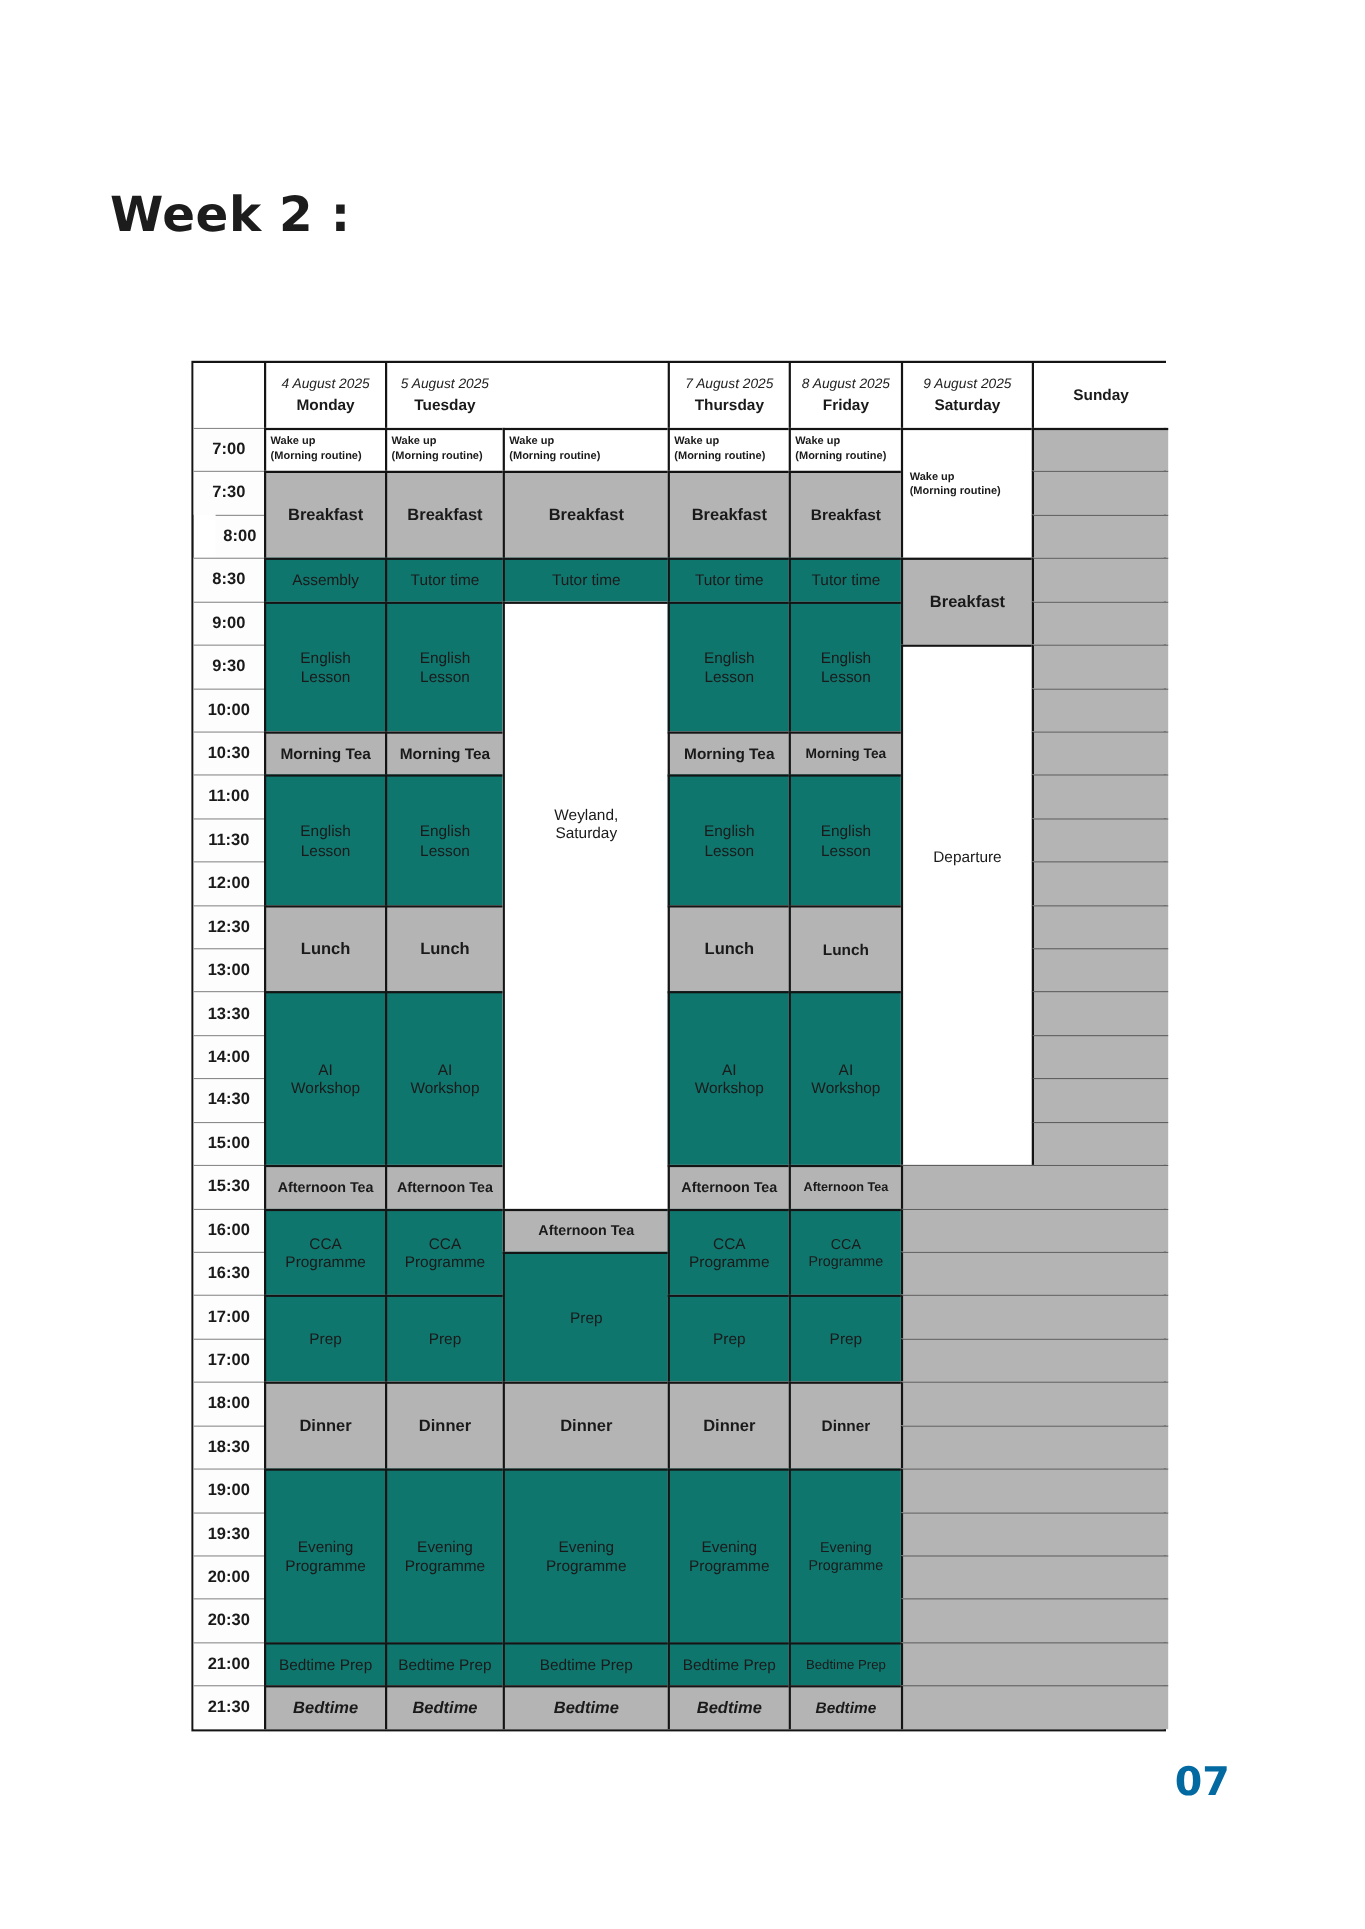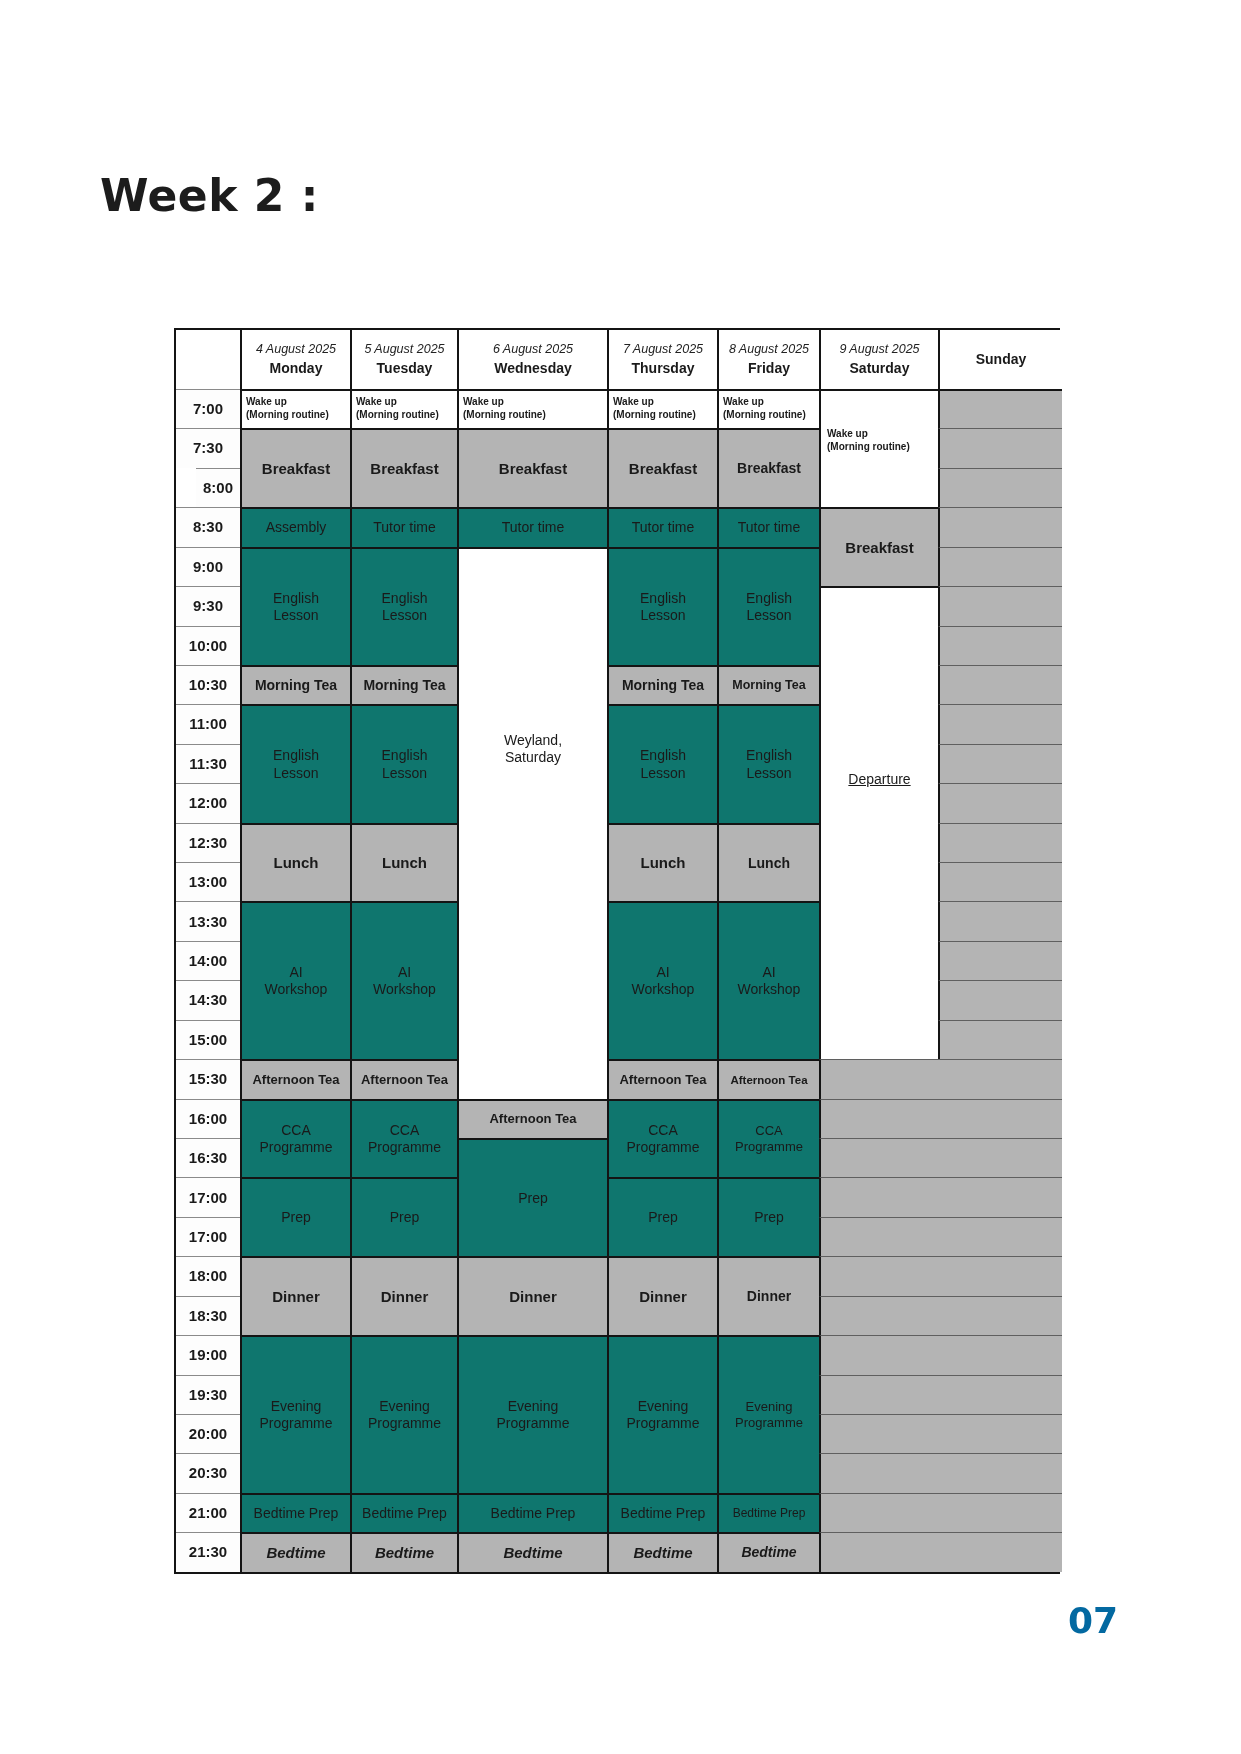--- a/index.html
+++ b/index.html
@@ -63,21 +63,20 @@
 </head>
 <body>
 
 <div>
   <h1 class="page-title">Week 2 :</h1>
 
   <div class="timetable">
       <div class="cell c-header first" style="grid-area: 1 / 1;"></div>
       <div class="cell c-header" style="grid-area: 1 / 2;"><span class="h-date">4 August 2025</span><span class="h-day">Monday</span></div>
       <div class="cell c-header" style="grid-area: 1 / 3;"><span class="h-date">5 August 2025</span><span class="h-day">Tuesday</span></div>
-      <div class="cell c-header" style="grid-area: 1 / 4;"><span class="h-date">6 August 2025</span><span class="h-day">Wednesday</span></div>
       <div class="cell c-header" style="grid-area: 1 / 5;"><span class="h-date">7 August 2025</span><span class="h-day">Thursday</span></div>
       <div class="cell c-header" style="grid-area: 1 / 6;"><span class="h-date">8 August 2025</span><span class="h-day">Friday</span></div>
       <div class="cell c-header" style="grid-area: 1 / 7;"><span class="h-date">9 August 2025</span><span class="h-day">Saturday</span></div>
       <div class="cell c-header" style="grid-area: 1 / 8;"><span class="h-day">Sunday</span></div>
       <div class="cell c-time" style="grid-area: 2 / 1;">7:00</div>
       <div class="cell c-time" style="grid-area: 3 / 1;">7:30</div>
       <div class="cell c-time" style="grid-area: 4 / 1; margin-left: 20px;">8:00</div>
       <div class="cell c-time" style="grid-area: 5 / 1;">8:30</div>
       <div class="cell c-time" style="grid-area: 6 / 1;">9:00</div>
       <div class="cell c-time" style="grid-area: 7 / 1;">9:30</div>
@@ -198,21 +197,21 @@
 Programme</div>
       <div class="cell c-ev t-plain" style="grid-area: 22 / 6 / span 2;">Prep</div>
       <div class="cell c-ev t-meal" style="grid-area: 24 / 6 / span 2; font-size: 14px;">Dinner</div>
       <div class="cell c-ev t-plain" style="grid-area: 26 / 6 / span 4; font-size: 13px;">Evening
 Programme</div>
       <div class="cell c-ev t-plain" style="grid-area: 30 / 6 / span 1; font-size: 12px;">Bedtime Prep</div>
       <div class="cell c-ev t-bed" style="grid-area: 31 / 6 / span 1; font-size: 14px;">Bedtime</div>
       <div class="cell c-ev t-wake-tall" style="grid-area: 2 / 7 / span 3;">Wake up
 (Morning routine)</div>
       <div class="cell c-ev t-meal" style="grid-area: 5 / 7 / span 2; font-size: 15px;">Breakfast</div>
-      <div class="cell c-ev t-tall" style="grid-area: 7 / 7 / span 12; text-decoration: underline;">Departure</div>
+      <div class="cell c-ev t-tall" style="grid-area: 7 / 7 / span 12;">Departure</div>
       <div class="cell c-gray fr" style="grid-area: 2 / 8;"></div>
       <div class="cell c-gray" style="grid-area: 3 / 8;"></div>
       <div class="cell c-gray" style="grid-area: 4 / 8;"></div>
       <div class="cell c-gray" style="grid-area: 5 / 8;"></div>
       <div class="cell c-gray" style="grid-area: 6 / 8;"></div>
       <div class="cell c-gray" style="grid-area: 7 / 8;"></div>
       <div class="cell c-gray" style="grid-area: 8 / 8;"></div>
       <div class="cell c-gray" style="grid-area: 9 / 8;"></div>
       <div class="cell c-gray" style="grid-area: 10 / 8;"></div>
       <div class="cell c-gray" style="grid-area: 11 / 8;"></div>

